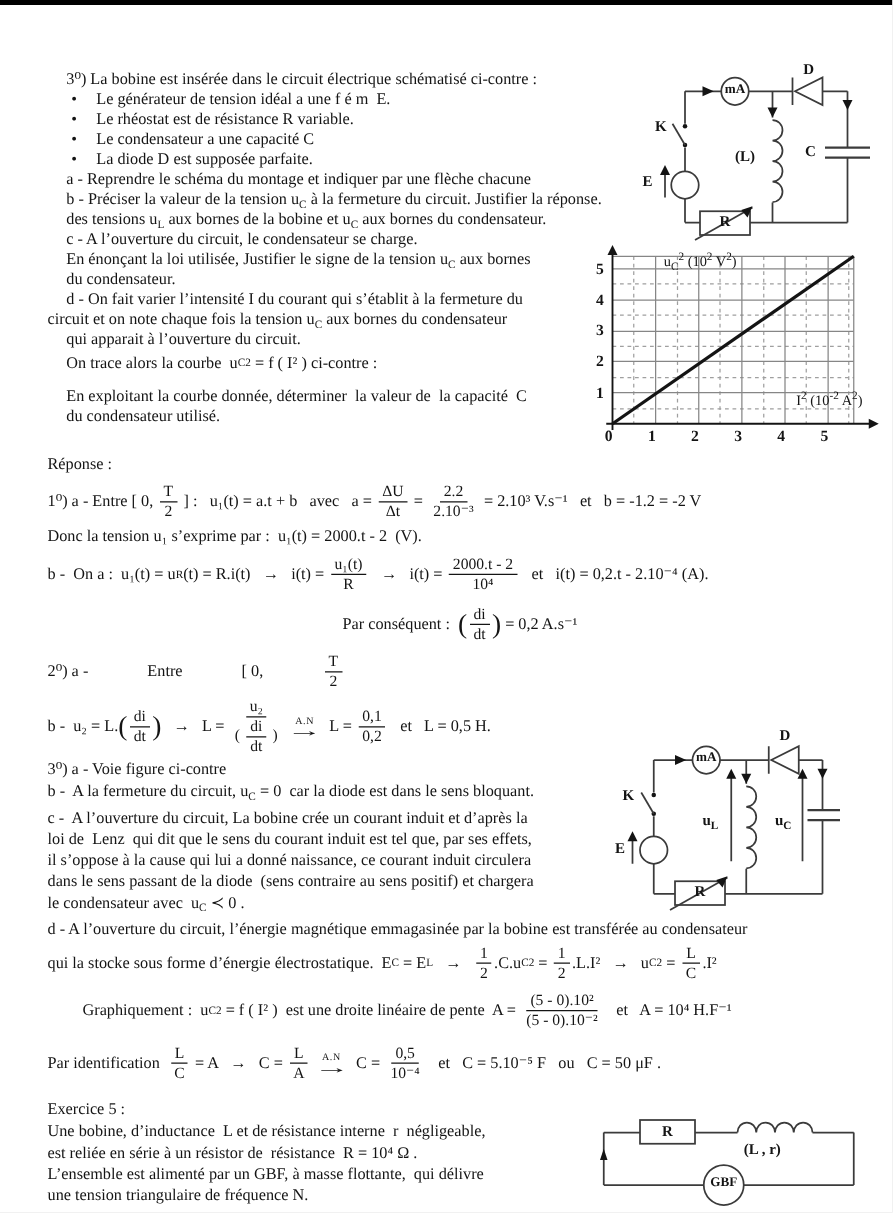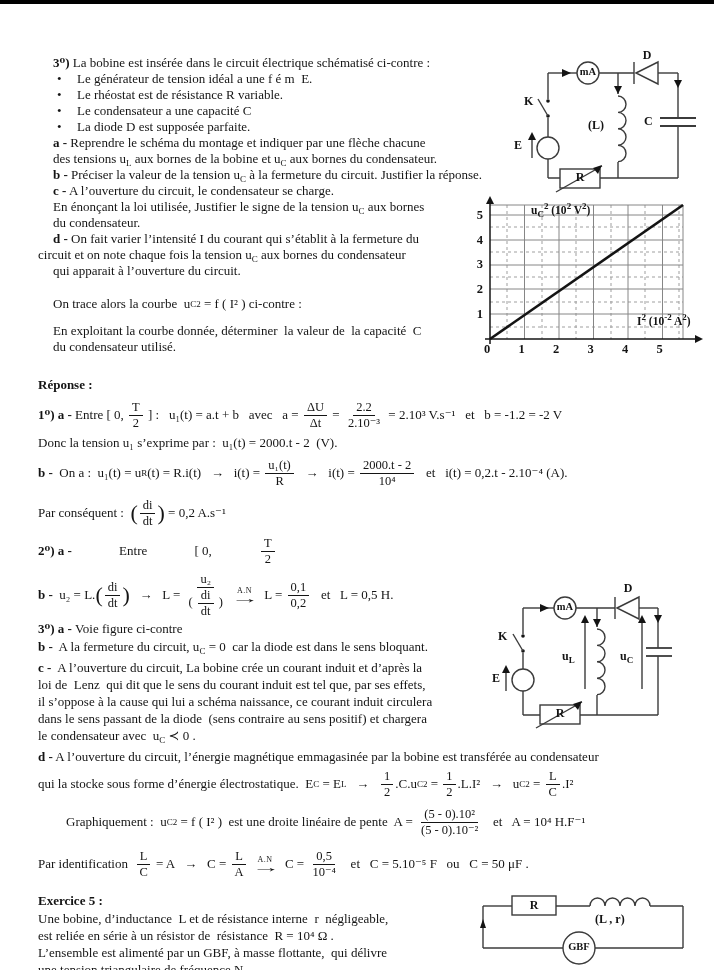--- a/index.html
+++ b/index.html
@@ -2,73 +2,73 @@
 <html><head>
 <meta charset="utf-8">
 <style>
   html,body{margin:0;padding:0;background:#e8e8e8;}
   .page{position:relative;width:714px;height:970px;background:#ffffff;overflow:hidden;
         font-family:"Liberation Serif","DejaVu Serif",serif;color:#141414;}
   .top-rule{position:absolute;left:0;top:0;width:714px;height:4px;background:#000;}
   .flow{position:absolute;left:38px;top:55px;width:660px;}
   .line{white-space:pre;font-size:13px;line-height:16px;}
   .fline{display:flex;align-items:center;}
-  .bseg{font-weight:bold;text-align:center;}
+  .bseg{font-weight:normal;text-align:center;}
   sub{font-size:9px;vertical-align:-3px;line-height:0;}
   sup{font-size:9px;vertical-align:5px;line-height:0;}
   .fr{display:inline-flex;flex-direction:column;align-items:center;vertical-align:middle;
       margin:0 2px;font-size:12.5px;line-height:13px;text-align:center;}
   .fr>.num{display:block;padding:0 3px 1px;border-bottom:1px solid #141414;}
   .fr>.den{display:block;padding:1px 3px 0;}
   .big{font-size:22px;line-height:18px;font-weight:400;}
   .an{display:inline-flex;flex-direction:column;align-items:center;margin:0 9px;}
   .an .anl{font-size:8px;line-height:7px;letter-spacing:.5px;}
   .an .ana{font-size:13px;line-height:10px;transform:scaleX(2.2);}
   .bullet{display:inline-block;width:20px;}
   .fig{position:absolute;}
   .flabel{position:absolute;font-weight:bold;font-size:12px;white-space:pre;}
-  .glabel{position:absolute;font-weight:bold;font-size:11.5px;white-space:pre;padding-left:32px;}
+  .glabel{position:absolute;font-weight:normal;font-size:11.5px;white-space:pre;padding-left:32px;}
   .gtick{position:absolute;font-size:12.5px;font-weight:bold;}
 </style>
 </head>
 <body>
 
 <div class="page">
   <div class="top-rule"></div>
 
   <div class="flow" id="flow">
       <div class="line" style="margin-left: 15px;"><span class="bseg">3⁰)</span><span> La bobine est insérée dans le circuit électrique schématisé ci-contre :</span></div>
       <div class="line" style="margin-left: 19px;"><span class="bullet">•</span><span>Le générateur de tension idéal a une f é m  E.</span></div>
       <div class="line" style="margin-left: 19px;"><span class="bullet">•</span><span>Le rhéostat est de résistance R variable.</span></div>
       <div class="line" style="margin-left: 19px;"><span class="bullet">•</span><span>Le condensateur a une capacité C</span></div>
       <div class="line" style="margin-left: 19px;"><span class="bullet">•</span><span>La diode D est supposée parfaite.</span></div>
       <div class="line" style="margin-left: 15px;"><span class="bseg">a -</span><span> Reprendre le schéma du montage et indiquer par une flèche chacune</span></div>
+      <div class="line" style="margin-left: 15px;"><span class="bseg">b -</span><span> Préciser la valeur de la tension u</span><sub>C</sub><span> à la fermeture du circuit. Justifier la réponse.</span></div>
       <div class="line" style="margin-left: 15px;"><span>des tensions u</span><sub>L</sub><span> aux bornes de la bobine et u</span><sub>C</sub><span> aux bornes du condensateur.</span></div>
-      <div class="line" style="margin-left: 15px;"><span class="bseg">b -</span><span> Préciser la valeur de la tension u</span><sub>C</sub><span> à la fermeture du circuit. Justifier la réponse.</span></div>
       <div class="line" style="margin-left: 15px;"><span class="bseg">c -</span><span> A l’ouverture du circuit, le condensateur se charge.</span></div>
       <div class="line" style="margin-left: 15px;"><span>En énonçant la loi utilisée, Justifier le signe de la tension u</span><sub>C</sub><span> aux bornes</span></div>
       <div class="line" style="margin-left: 15px;"><span>du condensateur.</span></div>
       <div class="line" style="margin-left: 15px;"><span class="bseg">d -</span><span> On fait varier l’intensité I du courant qui s’établit à la fermeture du</span></div>
       <div class="line" style=""><span>circuit et on note chaque fois la tension u</span><sub>C</sub><span> aux bornes du condensateur</span></div>
       <div class="line" style="margin-left: 15px;"><span>qui apparait à l’ouverture du circuit.</span></div>
-      <div class="line fline" style="margin-left: 15px; height: 22px; margin-top: 14px;"><span>On trace alors la courbe  u</span><sub>C</sub><sup>2</sup><span> = f ( I² ) ci-contre :</span></div>
+      <div class="line fline" style="margin-left: 15px; height: 22px;"><span>On trace alors la courbe  u</span><sub>C</sub><sup>2</sup><span> = f ( I² ) ci-contre :</span></div>
       <div class="line" style="margin-top: 8px; margin-left: 15px;"><span>En exploitant la courbe donnée, déterminer  la valeur de  la capacité  C</span></div>
       <div class="line" style="margin-left: 15px;"><span>du condensateur utilisé.</span></div>
       <div class="line" style="margin-top: 22px; height: 18px;"><span class="bseg">Réponse :</span></div>
       <div class="line fline" style="height: 40px;"><span class="bseg">1⁰) a - </span><span>Entre </span><span>[ 0, </span><span class="fr"><span class="num">T</span><span class="den">2</span></span><span> ] :   u₁(t) = a.t + b   avec   a = </span><span class="fr"><span class="num">ΔU</span><span class="den">Δt</span></span><span> = </span><span class="fr"><span class="num">2.2</span><span class="den">2.10⁻³</span></span><span> = 2.10³ V.s⁻¹   et   b = -1.2 = -2 V</span></div>
       <div class="line" style="height: 18px;"><span>Donc la tension u₁ s’exprime par :  u₁(t) = 2000.t - 2  (V).</span></div>
       <div class="line fline" style="height: 40px;"><span class="bseg">b - </span><span> On a :  u₁(t) = u</span><sub>R</sub><span>(t) = R.i(t)   →   i(t) = </span><span class="fr"><span class="num">u₁(t)</span><span class="den">R</span></span><span>   →   i(t) = </span><span class="fr"><span class="num">2000.t - 2</span><span class="den">10⁴</span></span><span>   et   i(t) = 0,2.t - 2.10⁻⁴ (A).</span></div>
-      <div class="line fline" style="height: 40px;"><span>Par conséquent :  </span><span class="big">(</span><span class="fr"><span class="num">di</span><span class="den">dt</span></span><span class="big">)</span><span> = 0,2 A.s⁻¹</span></div>
+      <div class="line fline" style="height: 40px; justify-content: center;"><span>Par conséquent :  </span><span class="big">(</span><span class="fr"><span class="num">di</span><span class="den">dt</span></span><span class="big">)</span><span> = 0,2 A.s⁻¹</span></div>
       <div class="line fline" style="height: 36px; gap: 44px;"><span class="bseg">2⁰) a - </span><span>Entre </span><span>[ 0, </span><span class="fr"><span class="num">T</span><span class="den">2</span></span></div>
       <div class="line fline" style="height: 52px;"><span class="bseg">b - </span><span> u₂ = L.</span><span class="big">(</span><span class="fr"><span class="num">di</span><span class="den">dt</span></span><span class="big">)</span><span>   →   L = </span><span class="fr"><span class="num">u₂</span><span class="den"><span>( </span><span class="fr"><span class="num">di</span><span class="den">dt</span></span><span> )</span></span></span><span class="an"><span class="anl">A.N</span><span class="ana">→</span></span><span> L = </span><span class="fr"><span class="num">0,1</span><span class="den">0,2</span></span><span>   et   L = 0,5 H.</span></div>
       <div class="line" style="height: 18px;"><span class="bseg">3⁰) a - </span><span>Voie figure ci-contre</span></div>
       <div class="line" style="height: 20px;"><span class="bseg">b -</span><span>  A la fermeture du circuit, u</span><sub>C</sub><span> = 0  car la diode est dans le sens bloquant.</span></div>
       <div class="line" style="line-height: 17px;"><span class="bseg">c -</span><span>  A l’ouverture du circuit, La bobine crée un courant induit et d’après la</span></div>
       <div class="line" style="line-height: 17px;"><span>loi de  Lenz  qui dit que le sens du courant induit est tel que, par ses effets,</span></div>
-      <div class="line" style="line-height: 17px;"><span>il s’oppose à la cause qui lui a schéma naissance, ce courant induit circulera</span></div>
+      <div class="line" style="line-height: 17px;"><span>il s’oppose à la cause qui lui a donné naissance, ce courant induit circulera</span></div>
       <div class="line" style="line-height: 17px;"><span>dans le sens passant de la diode  (sens contraire au sens positif) et chargera</span></div>
       <div class="line" style="line-height: 18px;"><span>le condensateur avec  u</span><sub>C</sub><span> ≺ 0 .</span></div>
       <div class="line" style="margin-top: 4px; height: 18px;"><span class="bseg">d -</span><span> A l’ouverture du circuit, l’énergie magnétique emmagasinée par la bobine est transférée au condensateur</span></div>
       <div class="line fline" style="height: 34px;"><span>qui la stocke sous forme d’énergie électrostatique.  E</span><sub>C</sub><span> = E</span><sub>L</sub><span>   →   </span><span class="fr"><span class="num">1</span><span class="den">2</span></span><span>.C.u</span><sub>C</sub><sup>2</sup><span> = </span><span class="fr"><span class="num">1</span><span class="den">2</span></span><span>.L.I²   →   u</span><sub>C</sub><sup>2</sup><span> = </span><span class="fr"><span class="num">L</span><span class="den">C</span></span><span>.I²</span></div>
       <div class="line fline" style="height: 42px; margin-left: 28px;"><span>Graphiquement :  u</span><sub>C</sub><sup>2</sup><span> = f ( I² )  est une droite linéaire de pente  A = </span><span class="fr"><span class="num">(5 - 0).10²</span><span class="den">(5 - 0).10⁻²</span></span><span>   et   A = 10⁴ H.F⁻¹</span></div>
       <div class="line fline" style="height: 42px;"><span>Par identification  </span><span class="fr"><span class="num">L</span><span class="den">C</span></span><span> = A   →   C = </span><span class="fr"><span class="num">L</span><span class="den">A</span></span><span class="an"><span class="anl">A.N</span><span class="ana">→</span></span><span> C = </span><span class="fr"><span class="num">0,5</span><span class="den">10⁻⁴</span></span><span>   et   C = 5.10⁻⁵ F   ou   C = 50 μF .</span></div>
       <div class="line" style="margin-top: 8px; height: 18px;"><span class="bseg">Exercice 5 :</span></div>
       <div class="line" style="height: 17px;"><span>Une bobine, d’inductance  L et de résistance interne  r  négligeable,</span></div>
       <div class="line" style="height: 17px;"><span>est reliée en série à un résistor de  résistance  R = 10⁴ Ω .</span></div>
       <div class="line" style="height: 17px;"><span>L’ensemble est alimenté par un GBF, à masse flottante,  qui délivre</span></div>

